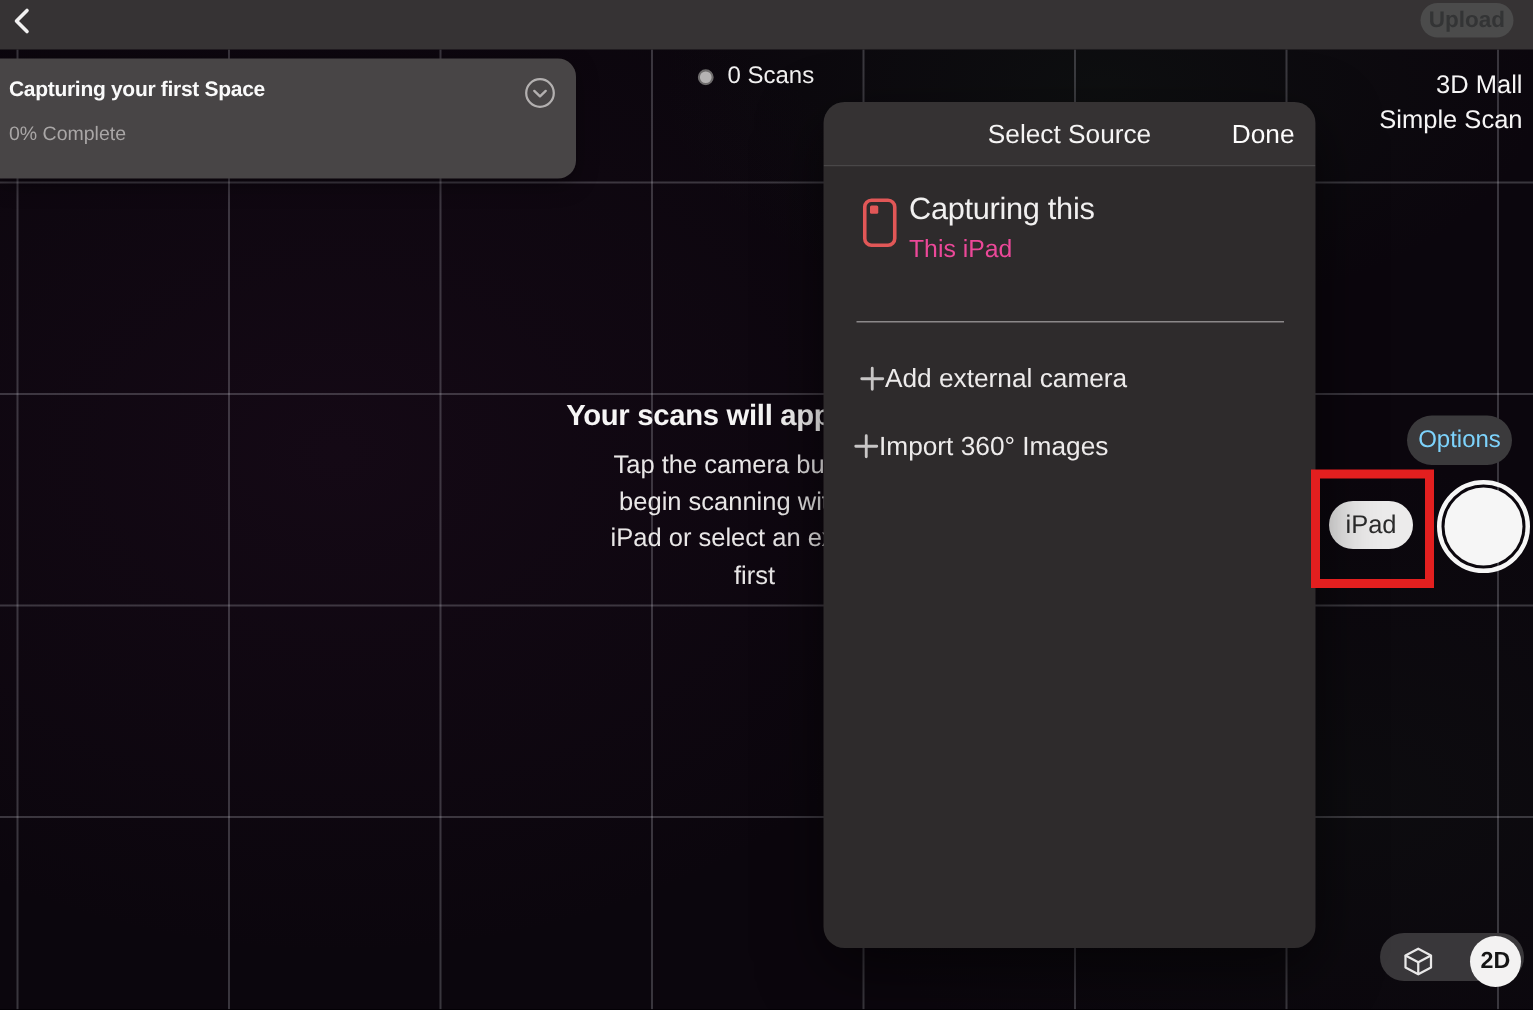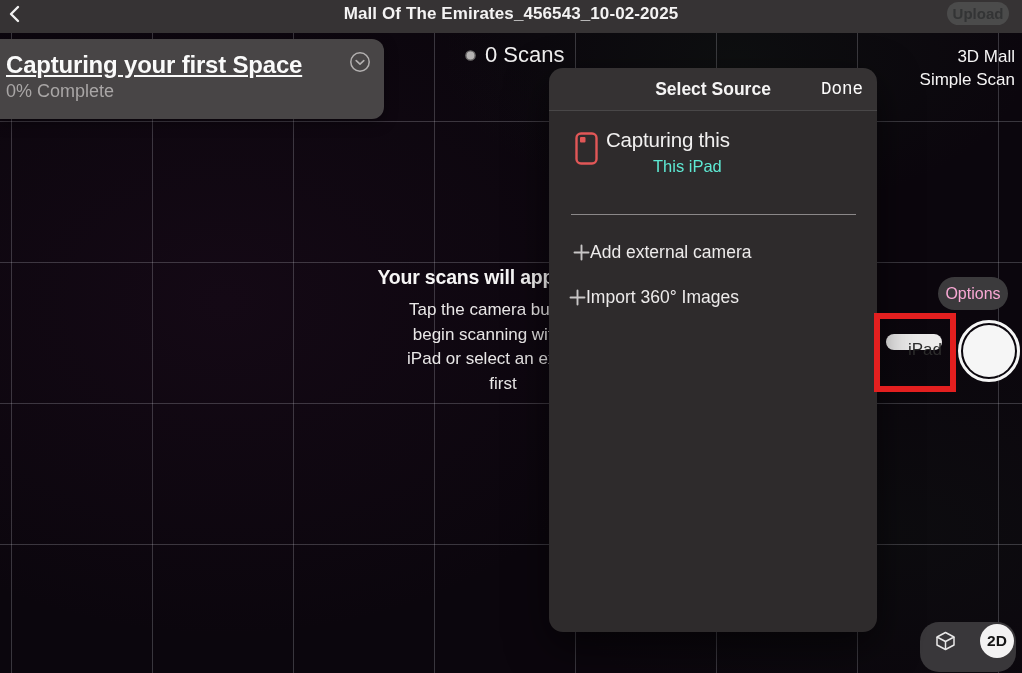--- a/index.html
+++ b/index.html
@@ -25,86 +25,85 @@
   .grid{position:absolute;inset:0;z-index:1;
      background-image:
        linear-gradient(to right, rgba(205,205,215,.24) 1px, transparent 1px),
        linear-gradient(to bottom, rgba(205,205,215,.24) 1px, transparent 1px);
      background-size:141px 141px,141px 141px;
      background-position:11px 0px, 0px 88px;} 
 
   
   .capture-card{position:absolute;left:0;top:6px;width:384px;height:80px;background:#484546;
                 border-radius:0 12px 12px 0;z-index:10;box-shadow:0 4px 14px rgba(0,0,0,.35);}
-  .capture-card .cc-title{position:absolute;left:6px;top:12px;font-size:24px;font-weight:700;color:#fafafa;letter-spacing:-.2px;text-decoration:underline;}
-  .capture-card .cc-progress{position:absolute;left:6px;top:42px;font-size:18px;color:#a9a6a6;}
+  .capture-card .cc-title{position:absolute;left:6px;top:12px;font-size:14px;font-weight:700;color:#fafafa;letter-spacing:-.2px;}
+  .capture-card .cc-progress{position:absolute;left:6px;top:42px;font-size:13px;color:#a9a6a6;}
   .cc-collapse{position:absolute;right:13px;top:12px;width:22px;height:22px;cursor:pointer;}
 
   
   .scan-counter{position:absolute;left:465px;top:9px;z-index:5;display:flex;align-items:center;gap:9px;}
-  .scan-counter .label{font-size:22px;color:#f1f0f0;}
+  .scan-counter .label{font-size:16px;color:#f1f0f0;}
 
   
   .scan-modes{position:absolute;right:7px;top:12px;z-index:5;text-align:right;}
   .scan-modes .mode{font-size:17px;color:#f6f5f5;line-height:23px;cursor:pointer;}
 
   
   .empty-state{position:absolute;left:350px;top:233px;width:306px;text-align:center;z-index:5;}
   .empty-state .es-heading{font-size:19.5px;font-weight:700;color:#f6f5f5;letter-spacing:-.2px;}
   .empty-state .es-body{margin-top:9px;font-size:17px;color:#e9e7e7;line-height:24.5px;}
   .empty-state .es-body span{display:block;}
 
   
   .modal{position:absolute;left:549px;top:35px;width:328px;height:564px;background:#2e2b2c;border-radius:14px;
          z-index:30;box-shadow:0 14px 42px rgba(0,0,0,.55);}
   .modal-header{position:relative;height:42px;background:rgba(255,255,255,.035);
                 border-radius:14px 14px 0 0;border-bottom:1px solid rgba(255,255,255,.10);}
   .modal-title{position:absolute;left:0;top:0;width:100%;text-align:center;line-height:42px;
-               font-size:17.5px;font-weight:700;color:#f5f4f4;}
-  .modal-done{position:absolute;right:14px;top:0;line-height:42px;font-size:17.5px;font-weight:500;color:#fdfcfc;cursor:pointer;font-family:Liberation Mono, monospace;}
+               font-size:17.5px;font-weight:400;color:#f5f4f4;}
+  .modal-done{position:absolute;right:14px;top:0;line-height:42px;font-size:17.5px;font-weight:500;color:#fdfcfc;cursor:pointer;}
   .source-row{position:absolute;left:0;top:60px;width:100%;cursor:pointer;}
   .source-row .src-icon{position:absolute;left:26px;top:4px;}
   .source-row .src-title{position:absolute;left:57px;top:0;font-size:20.5px;color:#f1f0f0;letter-spacing:-.2px;}
-  .source-row .src-subtitle{position:absolute;left:57px;top:29px;font-size:16.5px;color:#5eead4;margin-left:47px;}
+  .source-row .src-subtitle{position:absolute;left:57px;top:29px;font-size:16.5px;color:#ec4899;}
   .modal-divider{position:absolute;left:22px;right:21px;top:146px;height:1px;background:#8b8889;}
   .modal-action{position:absolute;left:0;width:100%;height:36px;display:flex;align-items:center;
                 padding-left:24px;box-sizing:border-box;cursor:pointer;}
   .modal-action .ma-label{font-size:17.5px;color:#edebeb;}
   .action-0{top:166px;} .action-1{top:211px;padding-left:20px;}
 
   
   .options-btn{position:absolute;left:938px;top:244px;width:70px;height:33px;border-radius:17px;background:#3b3a3c;
-               color:#f9a8d4;font-size:16px;line-height:33px;text-align:center;z-index:10;cursor:pointer;}
-  .ipad-pill{position:absolute;left:886px;top:301px;width:56px;height:16px;border-radius:16px;background:#ecebeb;
-             color:#2c2c2c;font-size:17px;line-height:32px;text-align:right;z-index:10;cursor:pointer;}
+               color:#7dd3fc;font-size:16px;line-height:33px;text-align:center;z-index:10;cursor:pointer;}
+  .ipad-pill{position:absolute;left:886px;top:301px;width:56px;height:32px;border-radius:16px;background:#ecebeb;
+             color:#2c2c2c;font-size:17px;line-height:32px;text-align:center;z-index:10;cursor:pointer;}
   .capture-btn{position:absolute;left:958px;top:287px;width:62px;height:62px;border-radius:50%;
                border:3px solid #f6f6f6;box-sizing:border-box;z-index:10;cursor:pointer;}
   .capture-btn .inner{position:absolute;inset:2px;border-radius:50%;background:#f6f6f6;}
   .highlight-rect{position:absolute;left:874px;top:280px;width:82px;height:79px;border:6px solid #e31f1f;
                   box-sizing:border-box;z-index:40;pointer-events:none;}
 
   
-  .view-toggle{position:absolute;left:920px;top:589px;width:96px;height:50px;border-radius:19px;background:#39373a;
+  .view-toggle{position:absolute;left:920px;top:589px;width:96px;height:32px;border-radius:19px;background:#39373a;
                z-index:10;}
   .vt-cube{position:absolute;left:14px;top:8px;cursor:pointer;}
   .vt-2d{position:absolute;right:2px;top:2px;width:34px;height:34px;border-radius:50%;background:#f3f2f2;
          color:#151515;font-size:15.5px;font-weight:700;line-height:34px;text-align:center;cursor:pointer;}
 </style>
 </head>
 <body>
 
 <div class="app">
 
   <header class="navbar">
     <div class="nav-back">
       <svg width="20" height="20" viewBox="0 0 20 20">
         <polyline points="13,3 6,10 13,17" fill="none" stroke="#f2f1f1" stroke-width="2.4" stroke-linecap="round" stroke-linejoin="round"></polyline>
       </svg>
     </div>
-    <div class="nav-title">Mall Of The Emirates_456543_10-02-2025</div>
     <button class="upload-btn">Upload</button>
   </header>
 
   <div class="scene">
     <div class="grid"></div>
 
     <div class="capture-card">
       <div class="cc-title">Capturing your first Space</div>
       <div class="cc-progress">0% Complete</div>
       <div class="cc-collapse">

